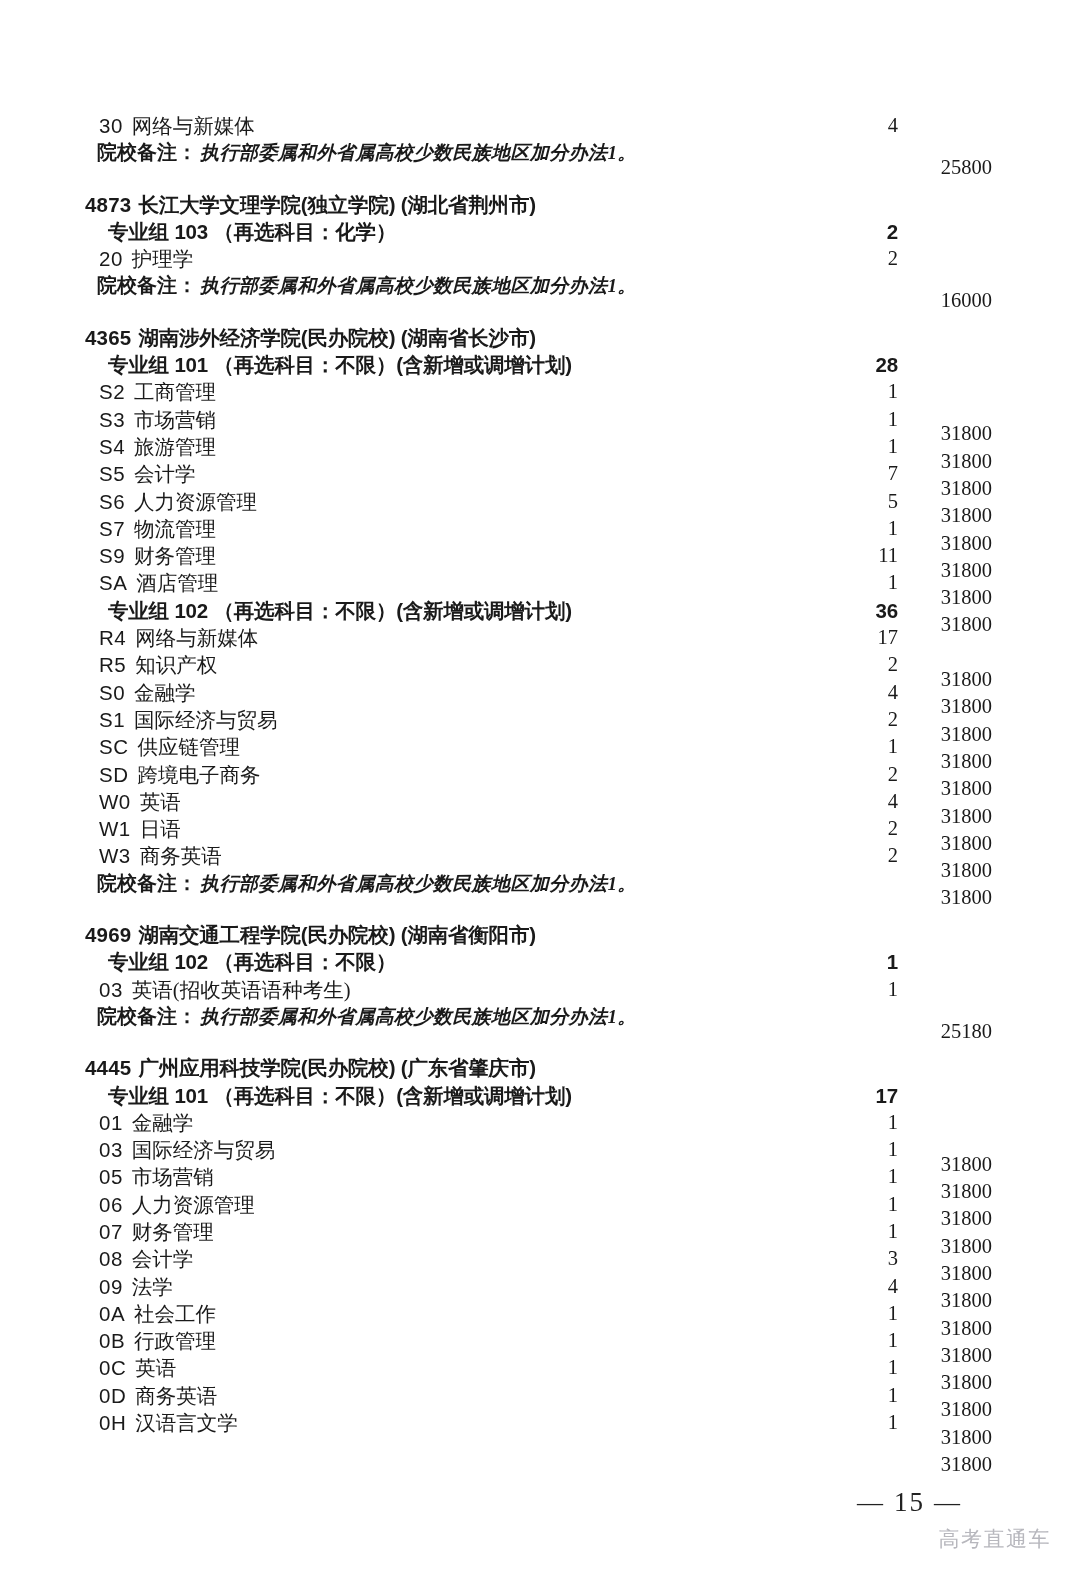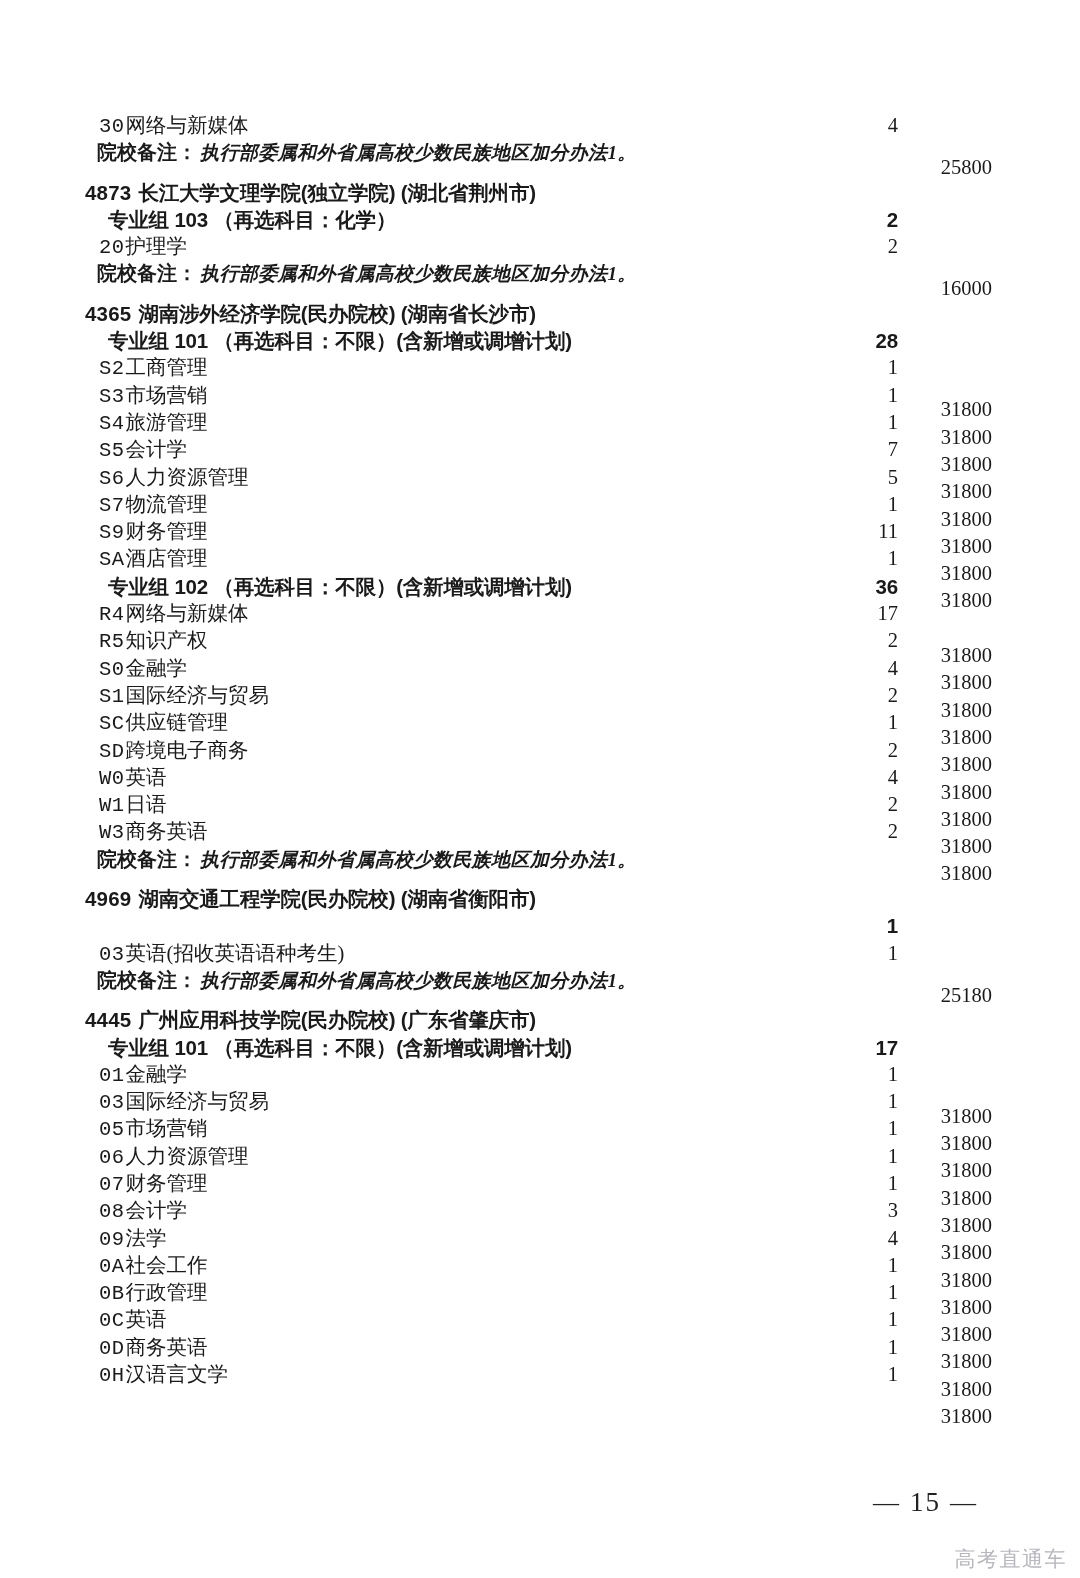--- a/index.html
+++ b/index.html
@@ -59,20 +59,21 @@
     margin-top: 42px;
   }
 
   
   .school {
     font-family: "Liberation Sans", "DejaVu Sans", sans-serif;
     font-weight: bold;
     font-size: 20.5px;
     letter-spacing: -0.2px;
     padding-left: 0px;
+    margin-top: 12px;
   }
   .school .code {
     font-weight: bold;
     letter-spacing: 0.2px;
     padding-right: 7px;
   }
 
   
   .group {
     font-family: "Liberation Sans", "DejaVu Sans", sans-serif;
@@ -89,23 +90,23 @@
   }
 
   
   .major {
     font-family: "Liberation Serif", "DejaVu Serif", serif;
     font-weight: normal;
     font-size: 20.5px;
     padding-left: 14px;
   }
   .major .code {
-    font-family: Liberation Mono, monospace;
+    font-family: Liberation Sans, sans-serif;
     letter-spacing: 0.5px;
-    padding-right: 1px;
+    padding-right: 9px;
   }
   .major .num {
     font-family: "Liberation Serif", "DejaVu Serif", serif;
     font-size: 20.5px;
     font-weight: normal;
   }
 
   
   .remark {
     font-size: 19px;
@@ -126,21 +127,21 @@
   }
 
   
   .gap {
     height: 12px;
   }
 
   
   #footer {
     position: absolute;
-    left: 16px;
+    left: 0;
     top: 1487px;
     width: 1063px;
     height: 90px;
   }
   #page-number {
     position: absolute;
     right: 92px;
     top: 0px;
     font-family: "Liberation Serif", "DejaVu Serif", serif;
     font-size: 27px;
@@ -154,21 +155,20 @@
   }
   #watermark {
     position: absolute;
     right: 12px;
     top: 38px;
     font-family: "Liberation Sans", "DejaVu Sans", sans-serif;
     font-size: 21px;
     color: #b7b7bd;
     letter-spacing: 1.5px;
     white-space: nowrap;
-    margin-top: 20px;
   }
 </style>
 </head>
 <body>
 
 <div id="page">
 
   <div id="content">
       <div class="row major"><span class="code">30</span><span class="label">网络与新媒体</span><span class="num col-count">4</span><span class="num col-fee">25800</span></div>
       <div class="row remark"><span class="rk-label">院校备注：</span><span class="rk-text">执行部委属和外省属高校少数民族地区加分办法1。</span></div>
@@ -194,21 +194,21 @@
       <div class="row major"><span class="code">S0</span><span class="label">金融学</span><span class="num col-count">4</span><span class="num col-fee">31800</span></div>
       <div class="row major"><span class="code">S1</span><span class="label">国际经济与贸易</span><span class="num col-count">2</span><span class="num col-fee">31800</span></div>
       <div class="row major"><span class="code">SC</span><span class="label">供应链管理</span><span class="num col-count">1</span><span class="num col-fee">31800</span></div>
       <div class="row major"><span class="code">SD</span><span class="label">跨境电子商务</span><span class="num col-count">2</span><span class="num col-fee">31800</span></div>
       <div class="row major"><span class="code">W0</span><span class="label">英语</span><span class="num col-count">4</span><span class="num col-fee">31800</span></div>
       <div class="row major"><span class="code">W1</span><span class="label">日语</span><span class="num col-count">2</span><span class="num col-fee">31800</span></div>
       <div class="row major"><span class="code">W3</span><span class="label">商务英语</span><span class="num col-count">2</span><span class="num col-fee">31800</span></div>
       <div class="row remark"><span class="rk-label">院校备注：</span><span class="rk-text">执行部委属和外省属高校少数民族地区加分办法1。</span></div>
       <div class="gap"></div>
       <div class="row school"><span class="code">4969</span><span class="label">湖南交通工程学院(民办院校) (湖南省衡阳市)</span></div>
-      <div class="row group"><span class="num col-count">1</span></div>
+      <div class="row group"><span class="label">专业组 102 （再选科目：不限）</span><span class="num col-count">1</span></div>
       <div class="row major"><span class="code">03</span><span class="label">英语(招收英语语种考生)</span><span class="num col-count">1</span><span class="num col-fee">25180</span></div>
       <div class="row remark"><span class="rk-label">院校备注：</span><span class="rk-text">执行部委属和外省属高校少数民族地区加分办法1。</span></div>
       <div class="gap"></div>
       <div class="row school"><span class="code">4445</span><span class="label">广州应用科技学院(民办院校) (广东省肇庆市)</span></div>
       <div class="row group"><span class="label">专业组 101 （再选科目：不限）(含新增或调增计划)</span><span class="num col-count">17</span></div>
       <div class="row major"><span class="code">01</span><span class="label">金融学</span><span class="num col-count">1</span><span class="num col-fee">31800</span></div>
       <div class="row major"><span class="code">03</span><span class="label">国际经济与贸易</span><span class="num col-count">1</span><span class="num col-fee">31800</span></div>
       <div class="row major"><span class="code">05</span><span class="label">市场营销</span><span class="num col-count">1</span><span class="num col-fee">31800</span></div>
       <div class="row major"><span class="code">06</span><span class="label">人力资源管理</span><span class="num col-count">1</span><span class="num col-fee">31800</span></div>
       <div class="row major"><span class="code">07</span><span class="label">财务管理</span><span class="num col-count">1</span><span class="num col-fee">31800</span></div>

